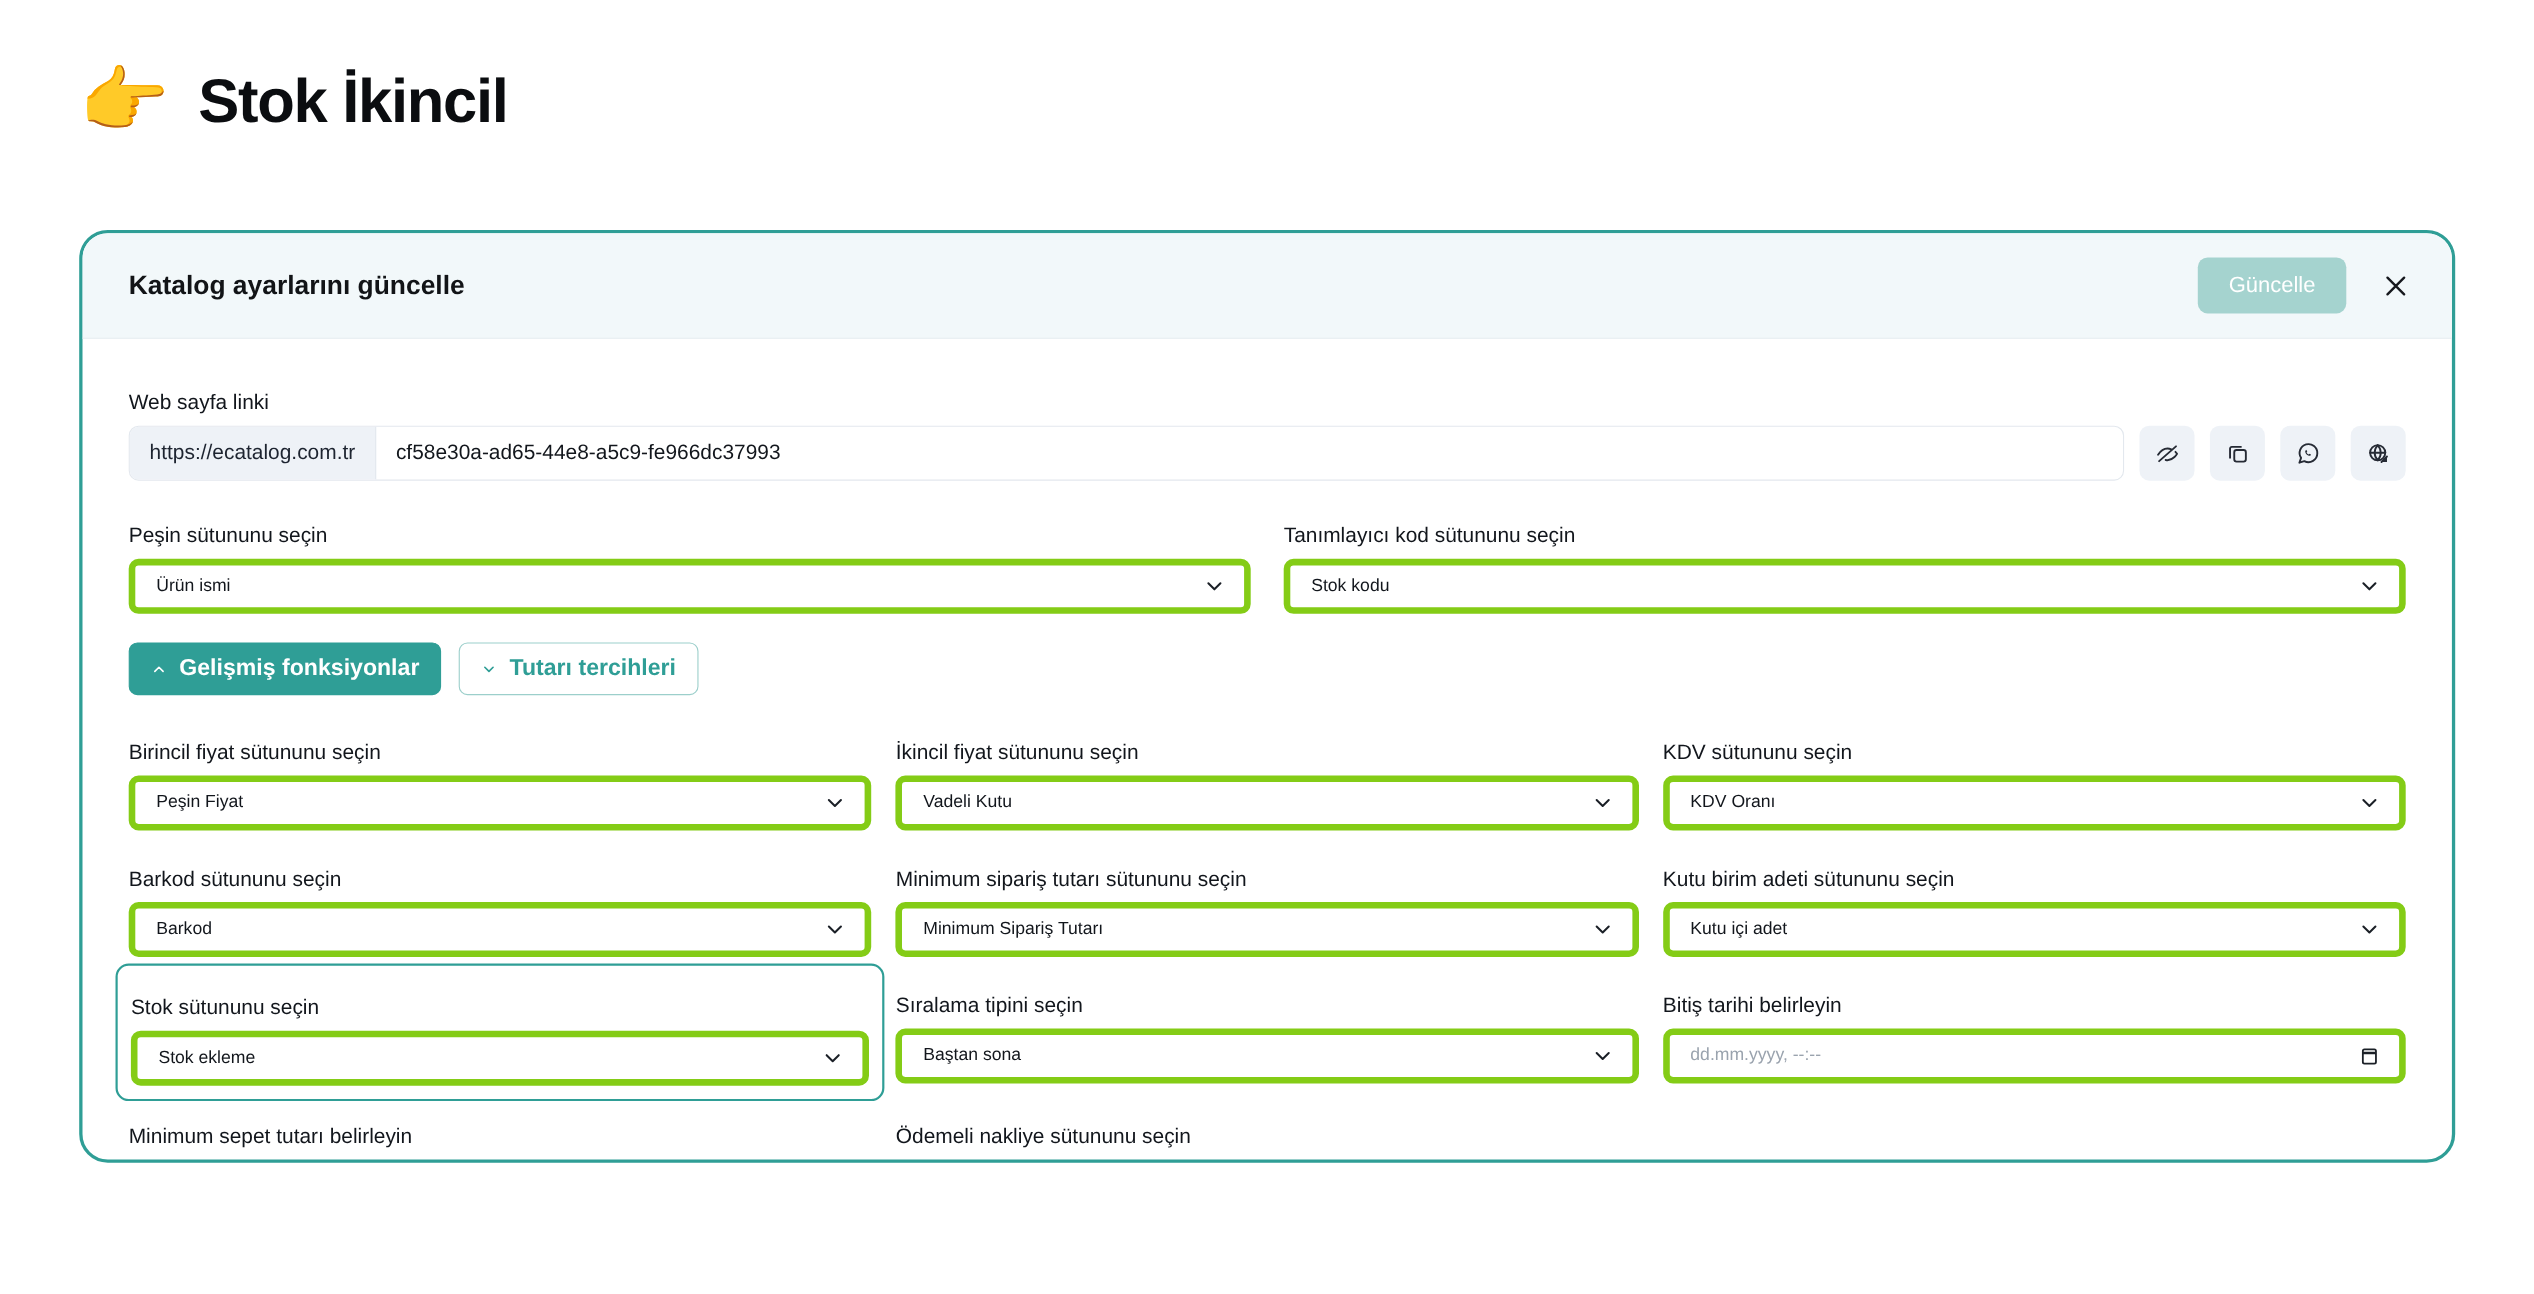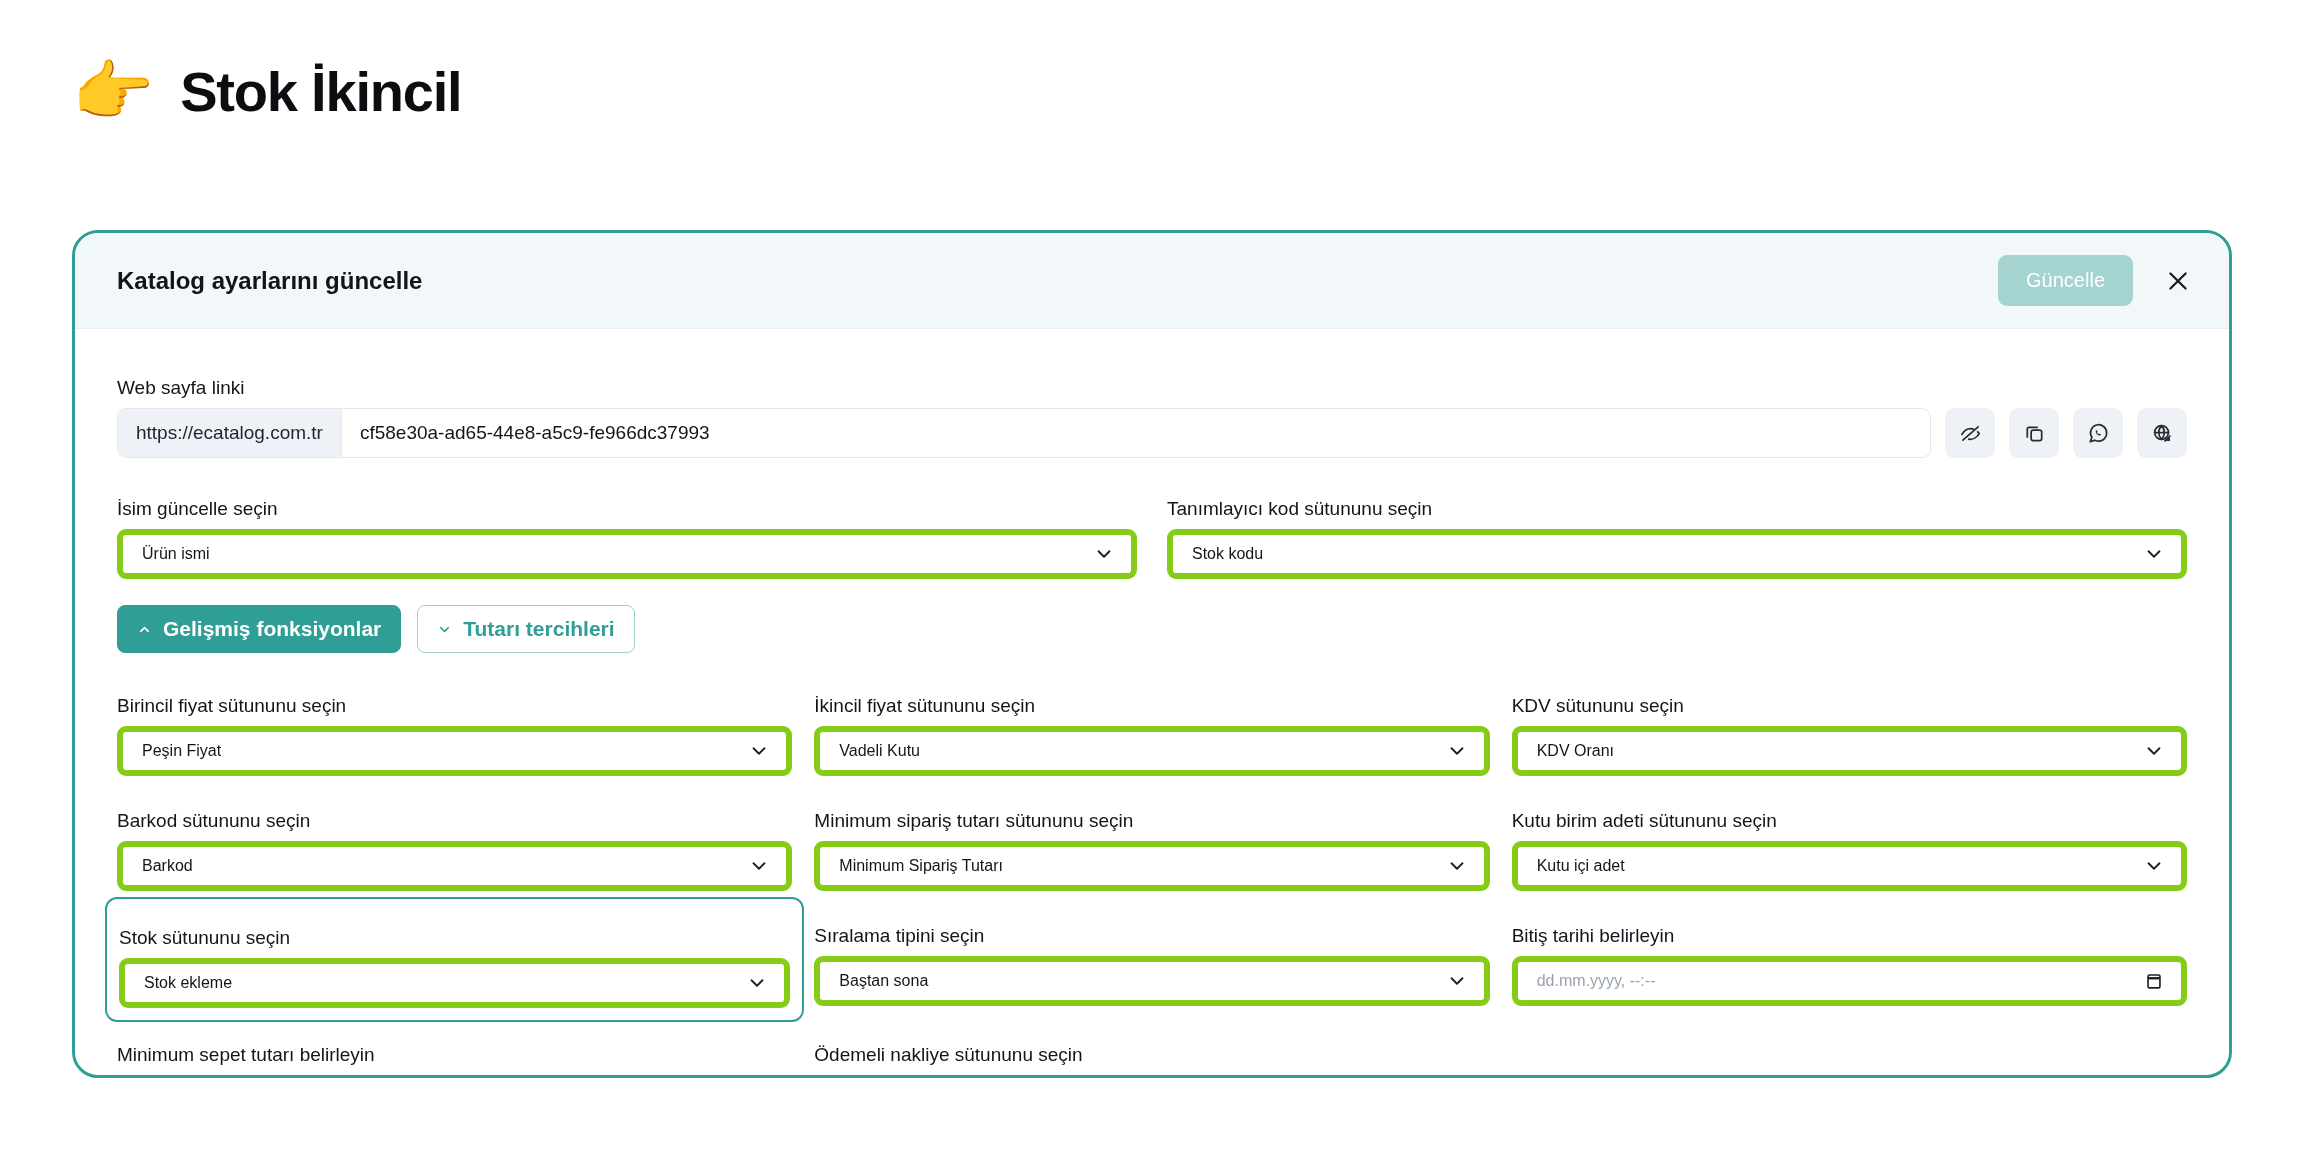--- a/index.html
+++ b/index.html
@@ -17,21 +17,21 @@
     display: flex; align-items: center; gap: 26px;
   }
   .heading-emoji { font-size: 66px; line-height: 1; }
   .heading-text {
     font-size: 56px; font-weight: 700; color: #0b0d10;
     letter-spacing: -1.2px;
   }
 
   
   .card {
-    position: absolute; left: 72px; top: 230px;
+    position: absolute; left: 72px; top: 209px;
     width: 2160px; height: 848px;
     border: 3px solid #2f9e96;
     border-radius: 26px;
     background: #ffffff;
     overflow: hidden;
   }
   .card-header {
     height: 96px;
     background: #f2f8fa;
     display: flex; align-items: center;
@@ -187,21 +187,21 @@
               <path d="M3.8 11h14.4M11 3.8c1.9 2.1 2.9 4.6 2.9 7.2s-1 5.1-2.9 7.2c-1.9-2.1-2.9-4.6-2.9-7.2s1-5.1 2.9-7.2z"></path>
               <path d="M14.6 19.8h5.2v-5.2" fill="#262b35" stroke="none"></path>
               <path d="M14.6 19.8l5.2-5.2"></path>
             </svg>
           </button>
         </div>
       </div>
 
       <div class="row2">
         <div>
-          <span class="flabel">İsim güncelle seçin</span>
+          <span class="flabel">Peşin sütununu seçin</span>
           <div class="control">
             <span class="val">Ürün ismi</span>
             <svg class="chev" viewBox="0 0 24 24" fill="none" stroke="#1b2027" stroke-width="2" stroke-linecap="round" stroke-linejoin="round">
                 <path d="M6 9l6 6 6-6"></path>
               </svg>
           </div>
         </div>
         <div>
           <span class="flabel">Tanımlayıcı kod sütununu seçin</span>
           <div class="control">

